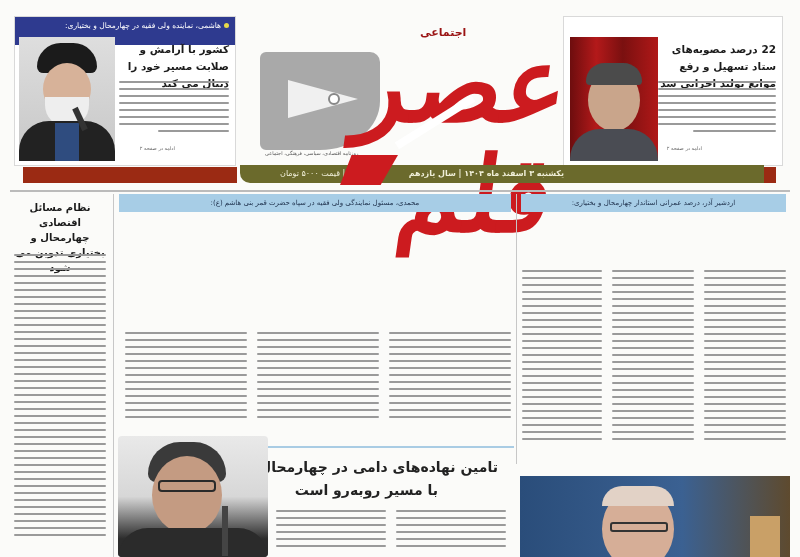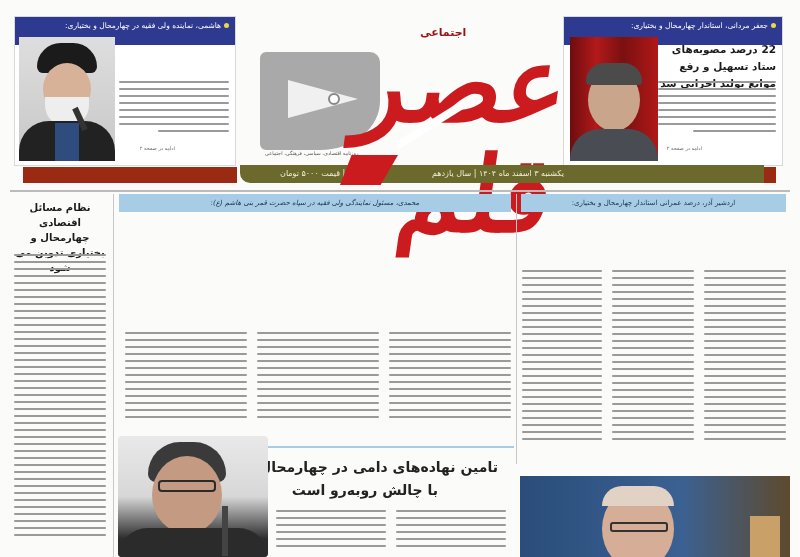--- a/index.html
+++ b/index.html
@@ -38,21 +38,21 @@
   .logo-sub { position: absolute; left: 25px; top: 150px; font-size: 5px; color: #555; }
   .date-bar { position: absolute; left: 218px; top: 165px; width: 318px; height: 18px; background: #6b6a2c; border-radius: 0 0 0 10px; color: #f0efd8; font-size: 8px; line-height: 18px; }
   .date-bar .issue { position: absolute; left: 10px; }
   .date-bar .date { position: absolute; right: 8px; }
   .date-cut { position: absolute; left: 335px; top: 160px; width: 58px; height: 30px; background: #cc1b1f; clip-path: polygon(20% 0,100% 0,70% 100%,0 100%); }
 
   
   .hr { position: absolute; left: 10px; width: 780px; height: 2px; background: #bbb; }
 
   
-  .main-story { position: absolute; left: 115px; top: 194px; width: 400px; height: 235px; font-style: italic; }
+  .main-story { position: absolute; left: 115px; top: 194px; width: 400px; height: 235px; }
   .kicker-light { position: absolute; left: 4px; right: 4px; top: 0; height: 18px; background: #a7cde6; color: #1d2f4a; font-size: 7px; line-height: 18px; text-align: center; }
   .main-headline { position: absolute; left: 4px; right: 4px; top: 28px; font-size: 31px; font-weight: bold; color: #111; line-height: 46px; text-align: center; letter-spacing: -0.5px; }
   .col { position: absolute; }
 
   
   .right-story { position: absolute; left: 517px; top: 194px; width: 273px; height: 270px; }
   .right-headline { position: absolute; left: 4px; right: 4px; top: 24px; font-size: 15px; font-weight: bold; color: #1e1e1e; line-height: 22px; text-align: center; }
 
   
   .left-col { position: absolute; left: 10px; top: 194px; width: 100px; height: 363px; }
@@ -66,21 +66,20 @@
   .photo-bottom-right { position: absolute; left: 520px; top: 476px; width: 270px; height: 81px; background: linear-gradient(90deg,#2a4d7a,#3b6192 60%,#5e4a2e); overflow: hidden; }
 
   .face { position: absolute; border-radius: 50%; }
 </style>
 </head>
 <body>
 
 <div class="page">
 
   <div class="top-box right">
-    <div class="kicker-bar"><span class="dot"></span><span>جعفر مردانی، استاندار چهارمحال و بختیاری:</span></div>
     <div class="photo">
       <div class="face" style="left:18px;top:32px;width:52px;height:62px;background:#c9a58b;"></div>
       <div style="position:absolute;left:16px;top:26px;width:56px;height:22px;background:#4b4b4b;border-radius:30px 30px 6px 6px;"></div>
       <div style="position:absolute;left:0;top:92px;width:88px;height:40px;background:#4a4c53;border-radius:30px 30px 0 0;"></div>
     </div>
     <div class="top-headline">22 درصد مصوبه‌های ستاد تسهیل و رفع موانع تولید اجرایی شد</div>
     <div class="body-lines">
       <div class="line"></div>
         <div class="line"></div>
         <div class="line"></div>
@@ -97,20 +96,21 @@
   <div class="top-box left">
     <div class="kicker-bar"><span class="dot"></span><span>هاشمی، نماینده ولی فقیه در چهارمحال و بختیاری:</span></div>
     <div class="photo">
       <div style="position:absolute;left:18px;top:6px;width:60px;height:30px;background:#1b1b1b;border-radius:30px 30px 8px 8px;"></div>
       <div class="face" style="left:24px;top:26px;width:48px;height:52px;background:#d7b299;"></div>
       <div style="position:absolute;left:26px;top:60px;width:44px;height:30px;background:#eeeeee;border-radius:0 0 22px 22px;"></div>
       <div style="position:absolute;left:0;top:84px;width:96px;height:42px;background:#222;border-radius:30px 30px 0 0;"></div>
       <div style="position:absolute;left:36px;top:86px;width:24px;height:38px;background:#2f4c7f;"></div>
       <div style="position:absolute;left:58px;top:70px;width:6px;height:24px;background:#333;transform:rotate(-25deg);"></div>
     </div>
+    <div class="top-headline">کشور با آرامش و صلابت مسیر خود را دنبال می کند</div>
     <div class="body-lines">
       <div class="line"></div>
         <div class="line"></div>
         <div class="line"></div>
         <div class="line"></div>
         <div class="line"></div>
         <div class="line"></div>
         <div class="line"></div>
         <div class="line" style="width:65%;"></div>
     </div>
@@ -121,21 +121,21 @@
   <div class="masthead">
     <div class="pen-shape"></div>
     <div class="pen-nib"></div>
     <div class="pen-dot"></div>
     <div class="paper-small">اجتماعی</div>
     <div class="logo-text">عصر قلم</div>
     <div class="logo-stripe"></div>
     <div class="logo-sub">روزنامه اقتصادی، سیاسی، فرهنگی، اجتماعی</div>
   </div>
   <div class="date-bar" style="left:240px;width:524px;">
-    <span class="date" style="right:200px;">یکشنبه ۳ اسفند ماه ۱۴۰۴ | سال یازدهم</span>
+    <span class="date" style="right:200px;font-weight:bold;">یکشنبه ۳ اسفند ماه ۱۴۰۴ | سال یازدهم</span>
     <span class="issue" style="left:40px;">شماره ۲۶۶ | قیمت ۵۰۰۰ تومان</span>
   </div>
   <div class="date-cut" style="left:340px;top:155px;"></div>
 
   <div class="hr" style="top:190px;"></div>
 
   <div class="left-col">
     <div class="left-headline">نظام مسائل اقتصادی چهارمحال و بختیاری تدوین می شود</div>
     <div class="body-lines" style="right:4px;width:92px;top:60px;">
       <div class="line"></div>
@@ -316,21 +316,21 @@
         <div class="line"></div>
         <div class="line"></div>
     </div>
   </div>
 
   <div class="hr" style="left:118px;width:396px;top:446px;background:#a9cce4;"></div>
 
   <div class="bottom-story">
     <div class="bottom-headline">
       <div>تامین نهاده‌های دامی در چهارمحال و بختیاری</div>
-      <div style="padding-right:60px;">با چالش روبه‌رو است</div>
+      <div style="padding-right:60px;">با مسیر روبه‌رو است</div>
     </div>
     <div class="col body-lines" style="right:8px;width:110px;top:58px;">
       <div class="line"></div>
         <div class="line"></div>
         <div class="line"></div>
         <div class="line"></div>
         <div class="line"></div>
         <div class="line"></div>
     </div>
     <div class="col body-lines" style="right:128px;width:110px;top:58px;">

